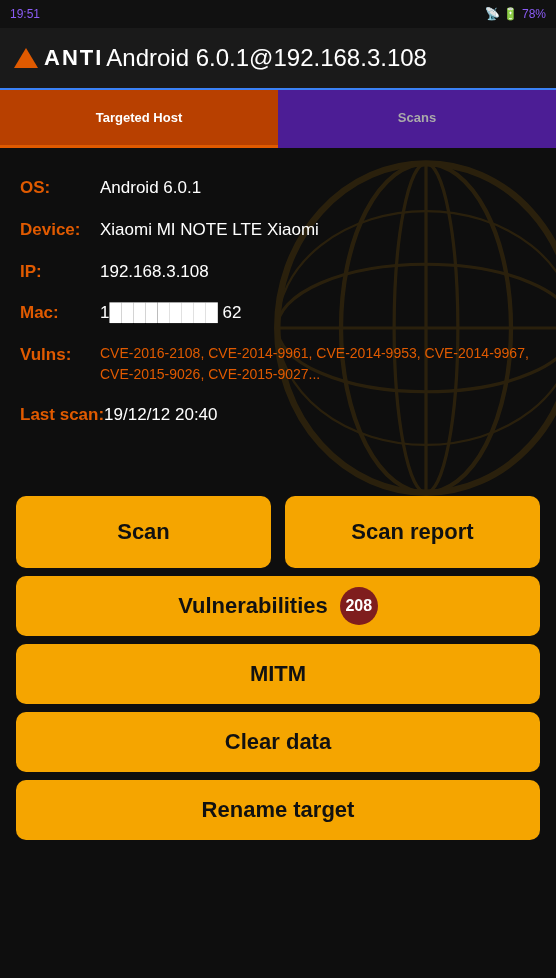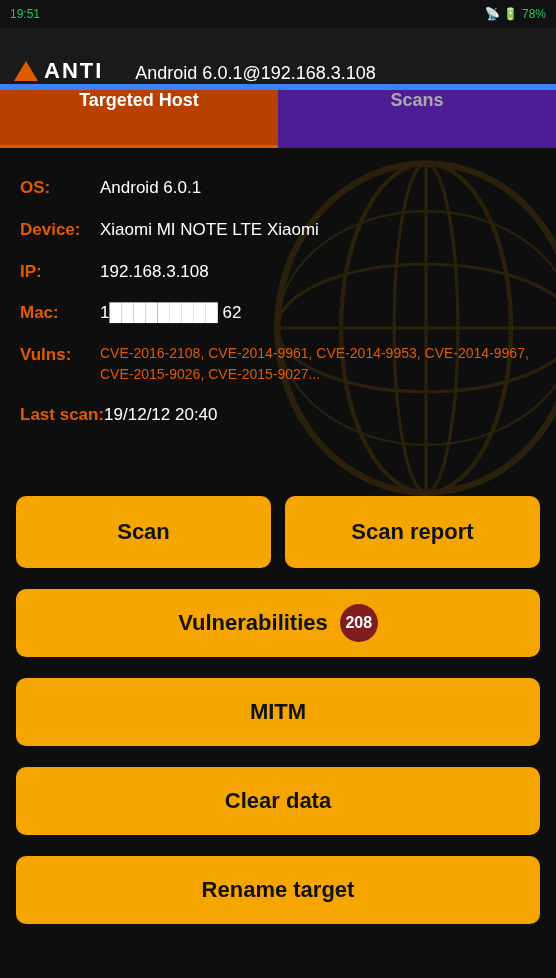--- a/index.html
+++ b/index.html
@@ -14,32 +14,32 @@
 
     
     .status-bar {
       background: #111;
       height: 28px;
       display: flex;
       align-items: center;
       justify-content: space-between;
       padding: 0 10px;
       font-size: 12px;
-      color: #22c55e;
+      color: #8b5cf6;
     }
 
     
     .header {
       background: #1a1a1a;
       height: 62px;
       display: flex;
-      align-items: flex-end;
+      align-items: center;
       padding: 0 14px;
-      gap: 32px;
-      border-bottom: 6px solid #3b82f6;
+      gap: 3px;
+      border-bottom: 2px solid #3b82f6;
     }
     .header-logo {
       display: flex;
       align-items: center;
       gap: 6px;
     }
     .logo-triangle {
       width: 0;
       height: 0;
       border-left: 12px solid transparent;
@@ -47,34 +47,35 @@
       border-bottom: 20px solid #e05a00;
     }
     .logo-text {
       color: #fff;
       font-size: 22px;
       font-weight: bold;
       letter-spacing: 2px;
     }
     .header-title {
       color: #fff;
-      font-size: 18px;
+      font-size: 24px;
       font-weight: normal;
     }
 
     
     .tabs {
       display: flex;
       height: 58px;
     }
     .tab {
       flex: 1;
       display: flex;
-      justify-content: center;
-      font-size: 18px;
+      align-items: center;
+      justify-content: center;
+      font-size: 13px;
       font-weight: bold;
       cursor: pointer;
       border-bottom: 3px solid transparent;
     }
     .tab.active {
       background: #b84000;
       color: #fff;
       border-bottom: 3px solid #e05a00;
     }
     .tab.inactive {
@@ -125,21 +126,21 @@
       color: #e05a00;
       font-size: 14px;
       line-height: 1.5;
     }
 
     
     .buttons-area {
       padding: 8px 16px;
       display: flex;
       flex-direction: column;
-      gap: 21px;
+      gap: 8px;
     }
 
     .btn-row {
       display: flex;
       gap: 14px;
     }
 
     .btn {
       flex: 1;
       height: 72px;
@@ -151,21 +152,21 @@
       color: #111;
       background: #f5a500;
       display: flex;
       align-items: center;
       justify-content: center;
       position: relative;
     }
 
     .btn-full {
       width: 100%;
-      height: 68px;
+      height: 60px;
       border-radius: 10px;
       border: none;
       font-size: 22px;
       font-weight: bold;
       cursor: pointer;
       color: #111;
       background: #f5a500;
       display: flex;
       align-items: center;
       justify-content: center;

